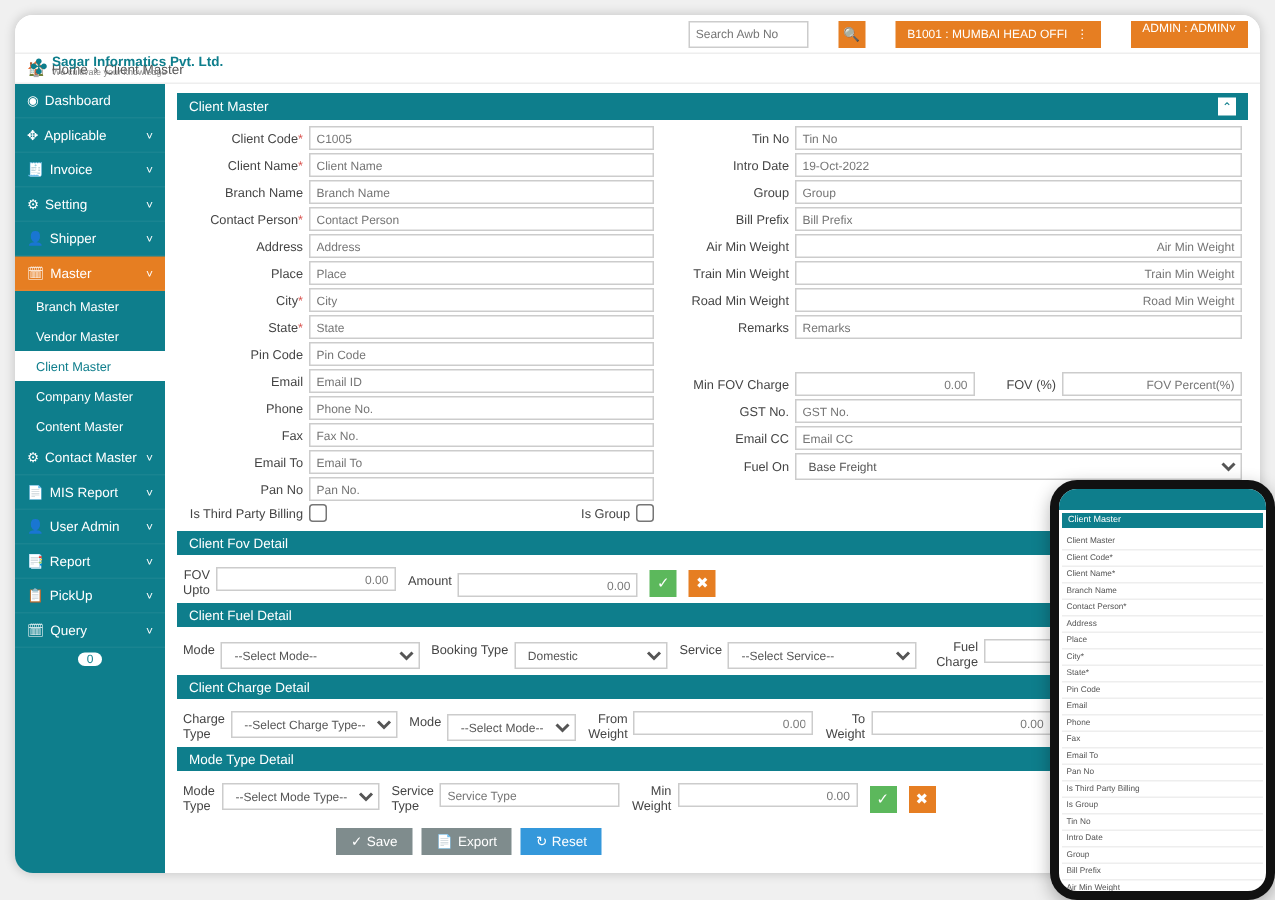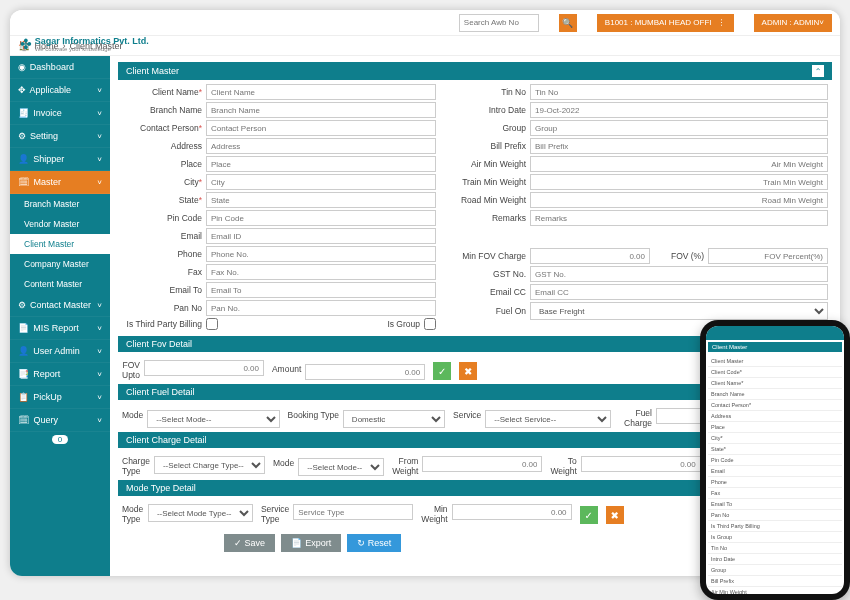--- a/index.html
+++ b/index.html
@@ -2,21 +2,21 @@
 <html><head>
 <meta charset="utf-8">
 <style>
 *{box-sizing:border-box;margin:0;padding:0;font-family:Arial,Helvetica,sans-serif}
 body{background:#f0f0f0;padding:10px;font-size:9px;color:#333}
 .device{background:#fff;width:830px;border-radius:12px;box-shadow:0 0 8px rgba(0,0,0,.2);position:relative;overflow:hidden}
 .topbar{background:#fff;height:26px;display:flex;align-items:center;justify-content:flex-end;gap:20px;padding:0 8px;border-bottom:1px solid #eee}
 .search-top{border:1px solid #ccc;height:18px;width:80px;font-size:8px;padding:0 4px}
 .search-btn{background:#e67e22;color:#fff;border:none;width:18px;height:18px;font-size:9px;cursor:pointer}
 .branch-pill{background:#e67e22;color:#fff;font-size:8px;height:18px;padding:0 8px;border:none;display:flex;align-items:center}
-.admin-pill{background:#e67e22;color:#fff;font-size:8px;height:18px;padding:0 8px;border:none;display:flex;align-items:center}
+.admin-pill{background:#e67e22;color:#fff;font-size:8px;height:18px;padding:0 8px;border:none;display:flex;align-items:flex-start}
 .breadcrumb{background:#fff;height:20px;display:flex;align-items:center;padding:0 8px;font-size:9px;color:#555;gap:4px;border-bottom:1px solid #eee}
 .breadcrumb .home-icon{font-size:10px}
 .body{display:flex;min-height:520px}
 .sidebar{width:100px;background:#0e7e8c;color:#fff;font-size:9px;flex-shrink:0}
 .side-item{padding:6px 8px;display:flex;align-items:center;gap:4px;cursor:pointer;border-bottom:1px solid rgba(255,255,255,.05)}
 .side-item.orange{background:#e67e22}
 .side-item .chev{margin-left:auto;font-size:8px}
 .sub-item{padding:5px 8px 5px 14px;background:#0e7e8c;cursor:pointer;font-size:8.5px}
 .sub-item.active{background:#fff;color:#0e7e8c;position:relative}
 .sub-item.active::after{content:"";position:absolute;right:-4px;top:50%;transform:translateY(-50%);border-left:4px solid #fff;border-top:4px solid transparent;border-bottom:4px solid transparent}
@@ -158,20 +158,24 @@
 
     <div class="main">
       <div class="panel-head">
         <span>Client Master</span>
         <span class="collapse">⌃</span>
       </div>
 
       <div class="form-grid">
         <div class="col" id="left-col">
             <div class="frow">
+              <span class="lbl req">Client Code</span>
+              <input class="inp" value="C1005" style="">
+            </div>
+            <div class="frow">
               <span class="lbl req">Client Name</span>
               <input class="inp" placeholder="Client Name" style="">
             </div>
             <div class="frow">
               <span class="lbl">Branch Name</span>
               <input class="inp" placeholder="Branch Name" style="">
             </div>
             <div class="frow">
               <span class="lbl req">Contact Person</span>
               <input class="inp" placeholder="Contact Person" style="">

